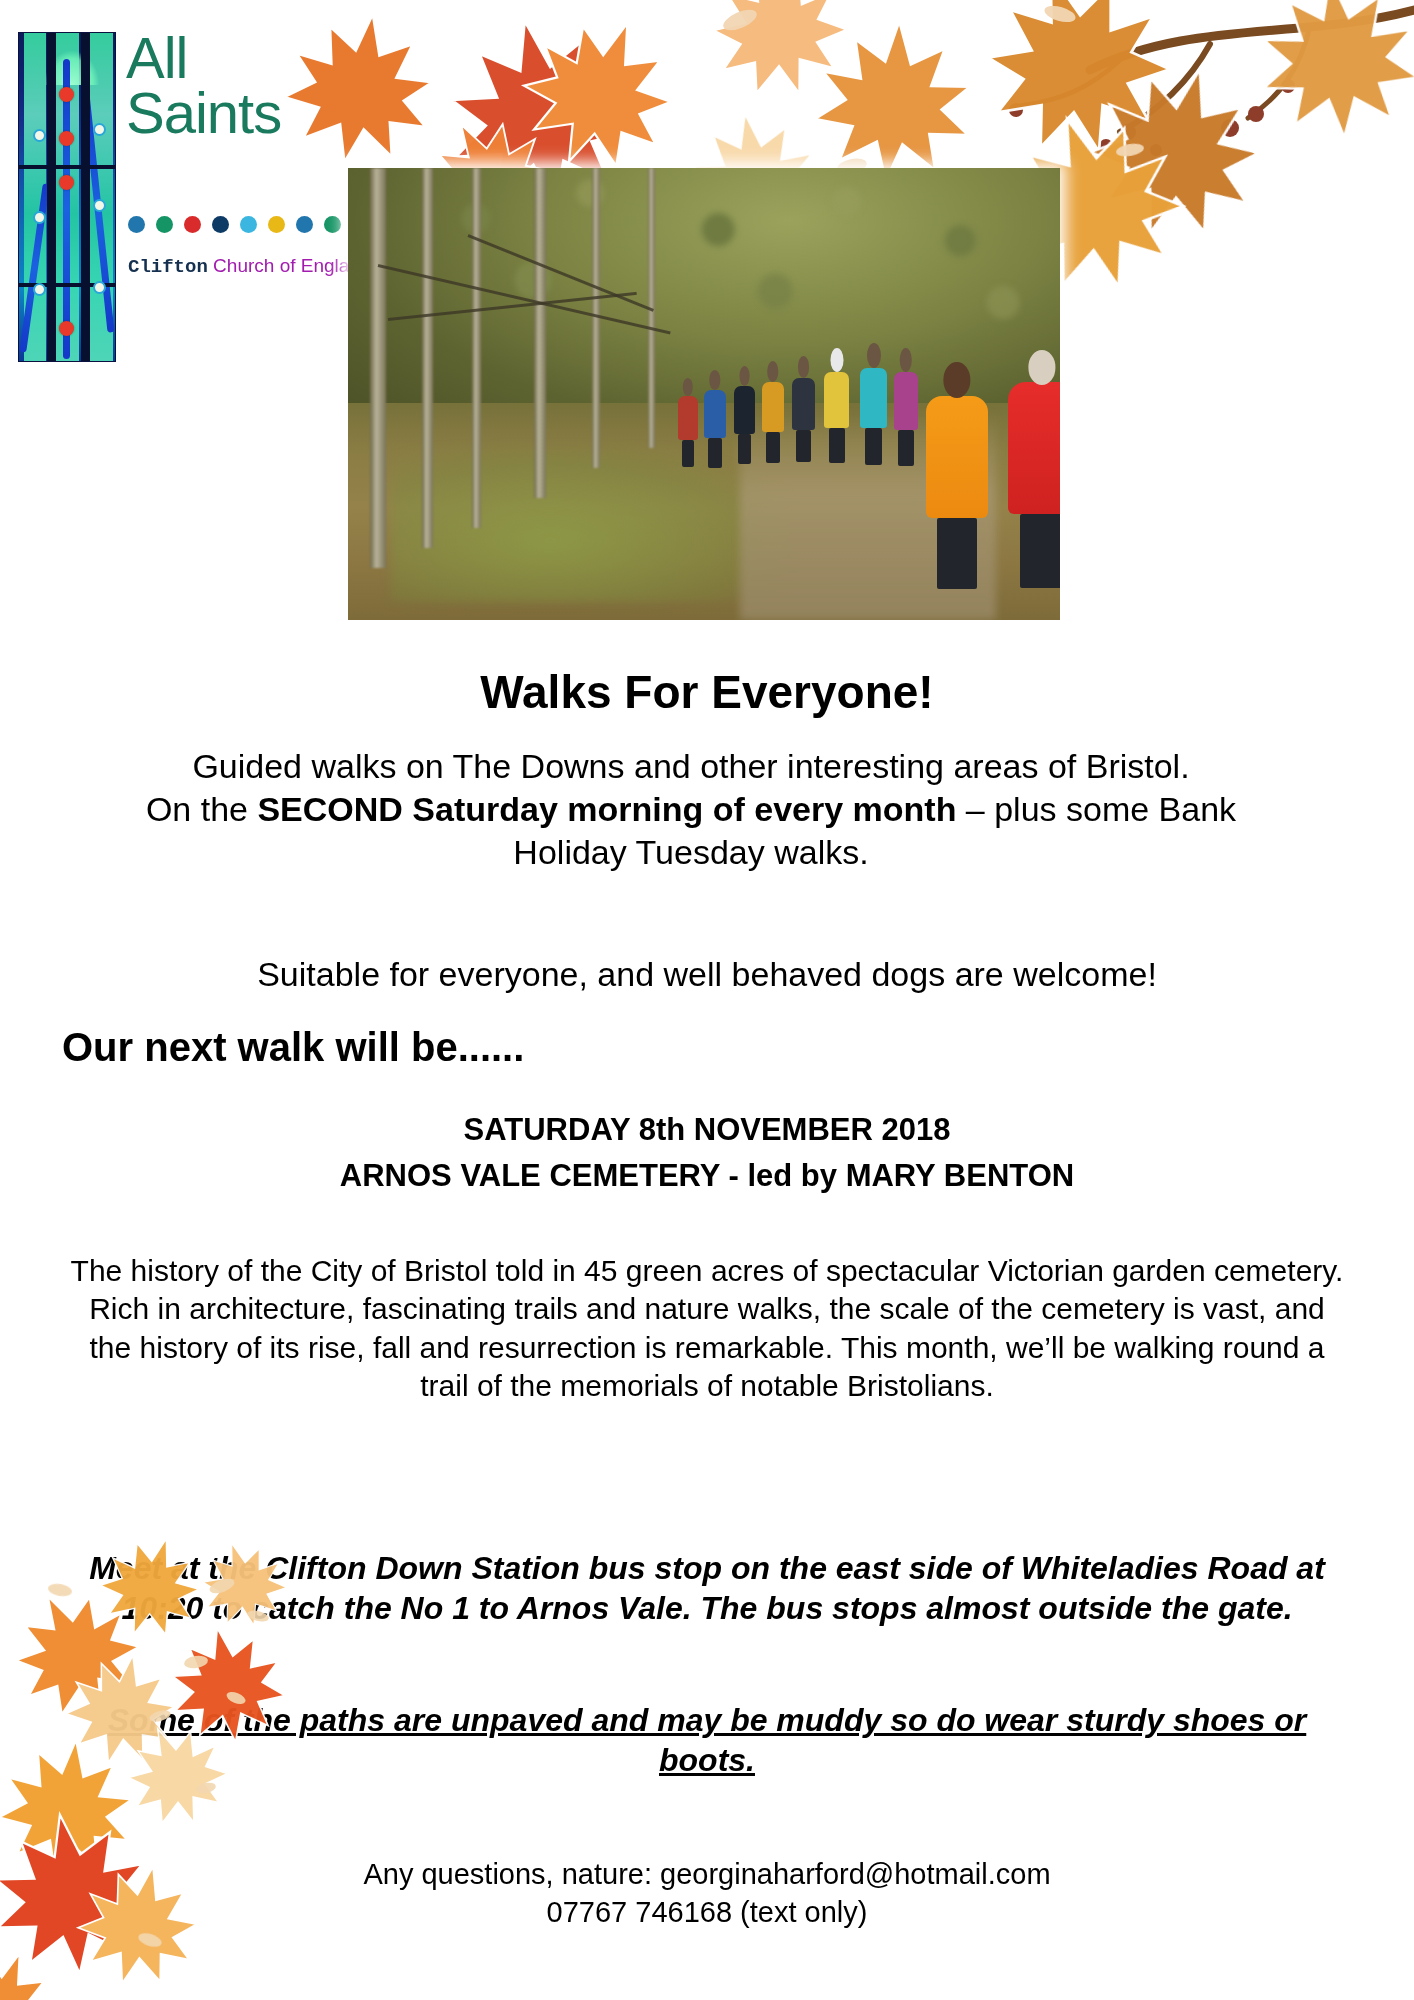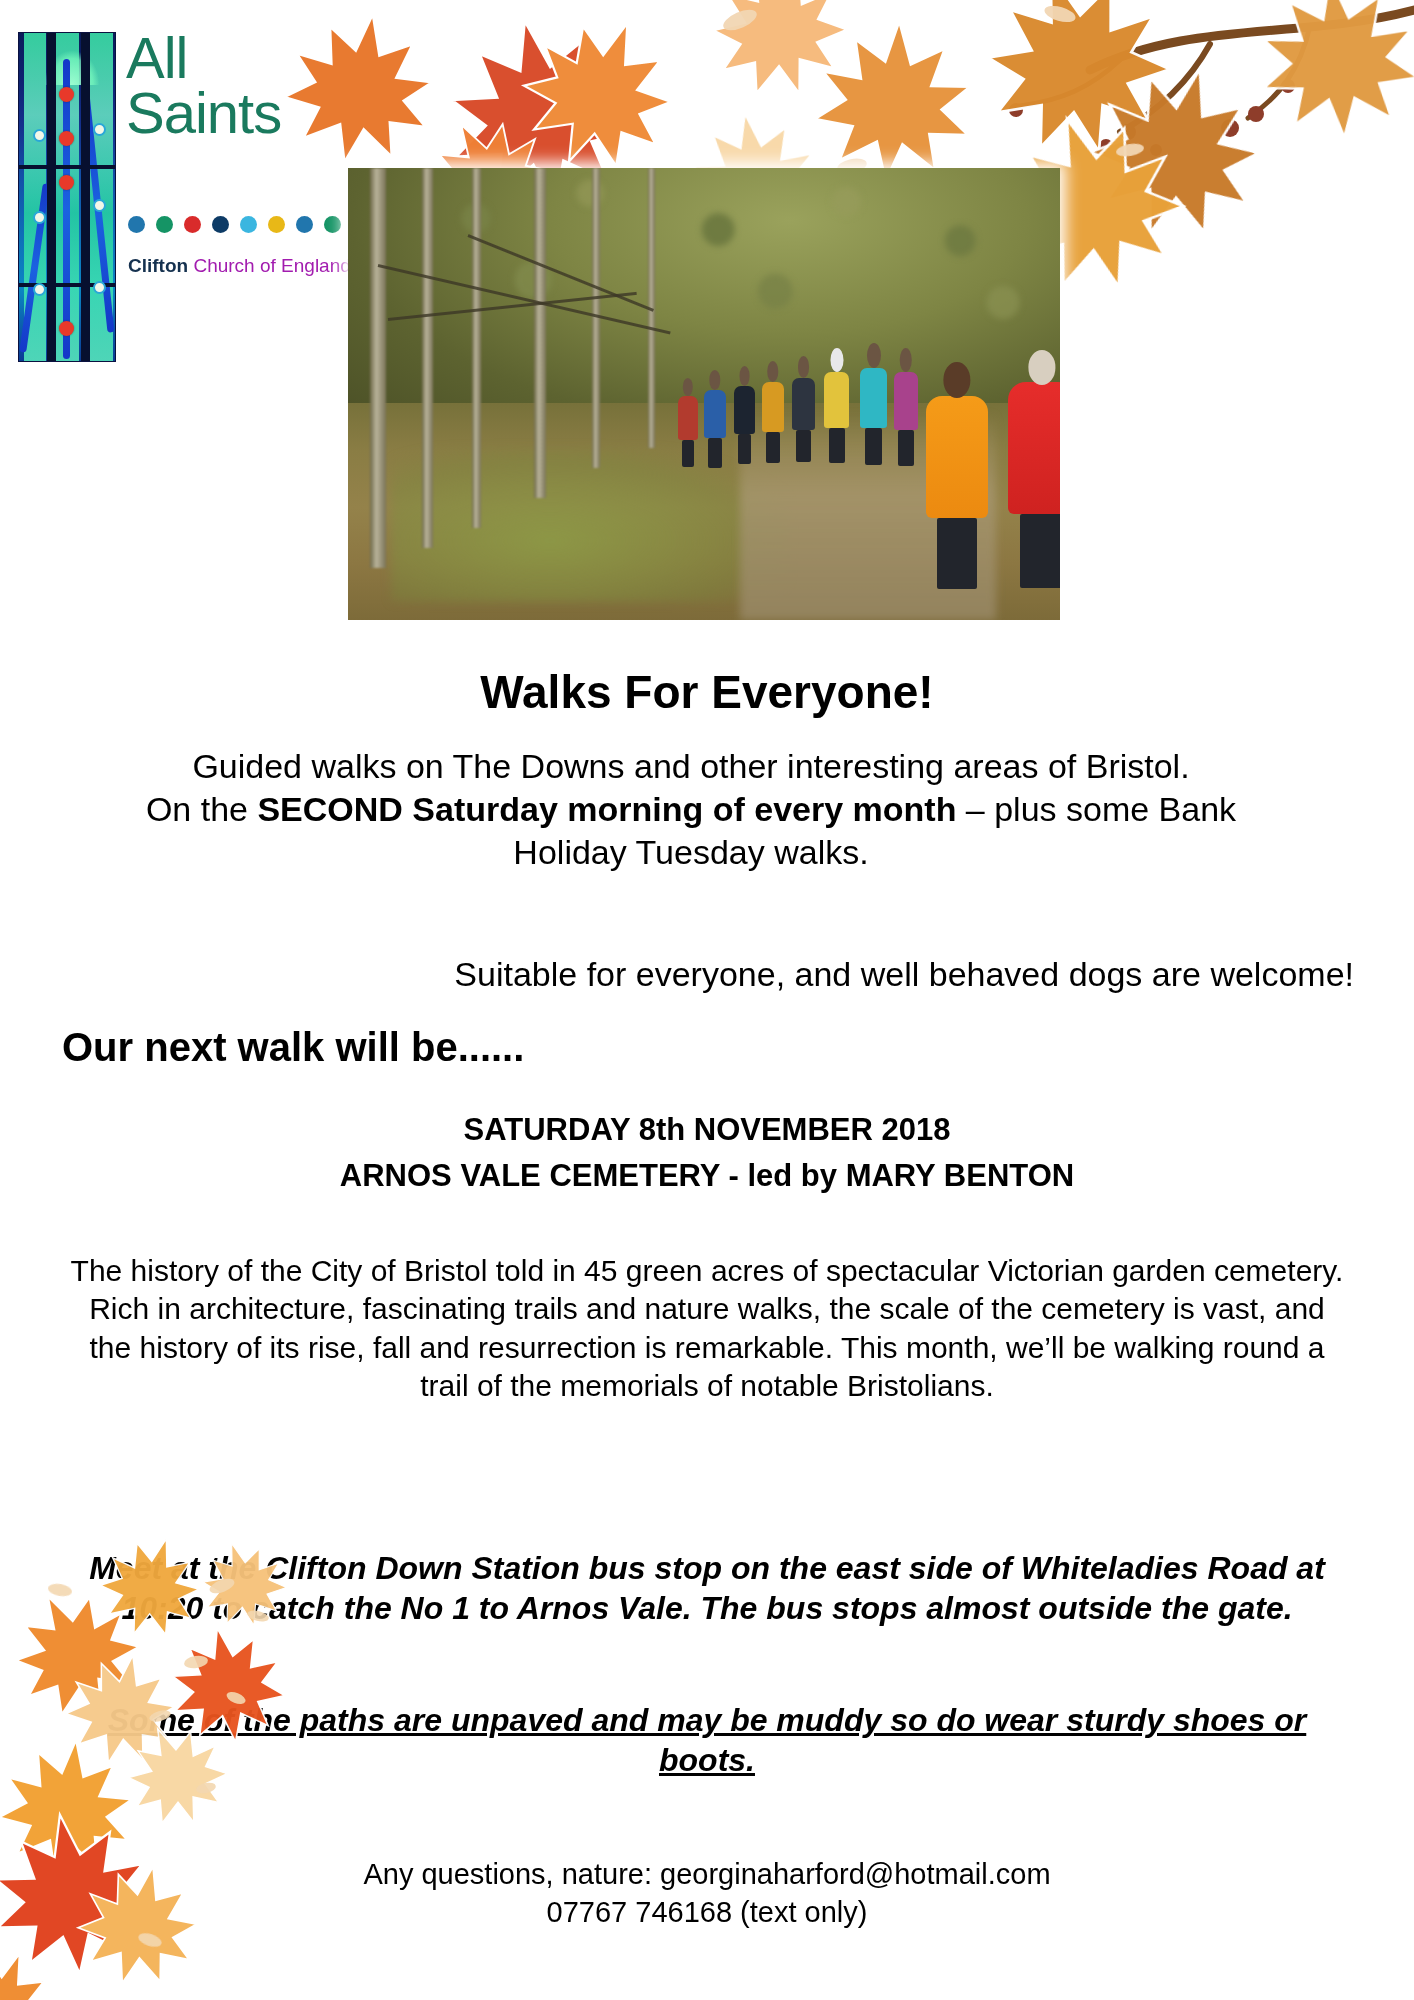--- a/index.html
+++ b/index.html
@@ -117,20 +117,21 @@
   #logo-caption {
     position: absolute;
     left: 110px;
     top: 237px;
     font-size: 19px;
     white-space: nowrap;
   }
   #logo-caption .cap-bold {
     color: #15314f;
     font-weight: bold;
+    font-family: Liberation Mono, monospace;
   }
   #logo-caption .cap-light {
     color: #a21caf;
     font-weight: 400;
   }
 
   
   #photo {
     position: absolute;
     left: 348px;
@@ -238,21 +239,20 @@
     width: 1294px;
     top: 745px;
     font-size: 34px;
     line-height: 1.27;
   }
   #suitable {
     left: 60px;
     width: 1294px;
     top: 955px;
     font-size: 34px;
-    text-align: right;
   }
   #next-walk {
     left: 62px;
     width: 1294px;
     top: 1025px;
     font-size: 40px;
     font-weight: bold;
     text-align: left;
     padding-left: 0px;
   }

